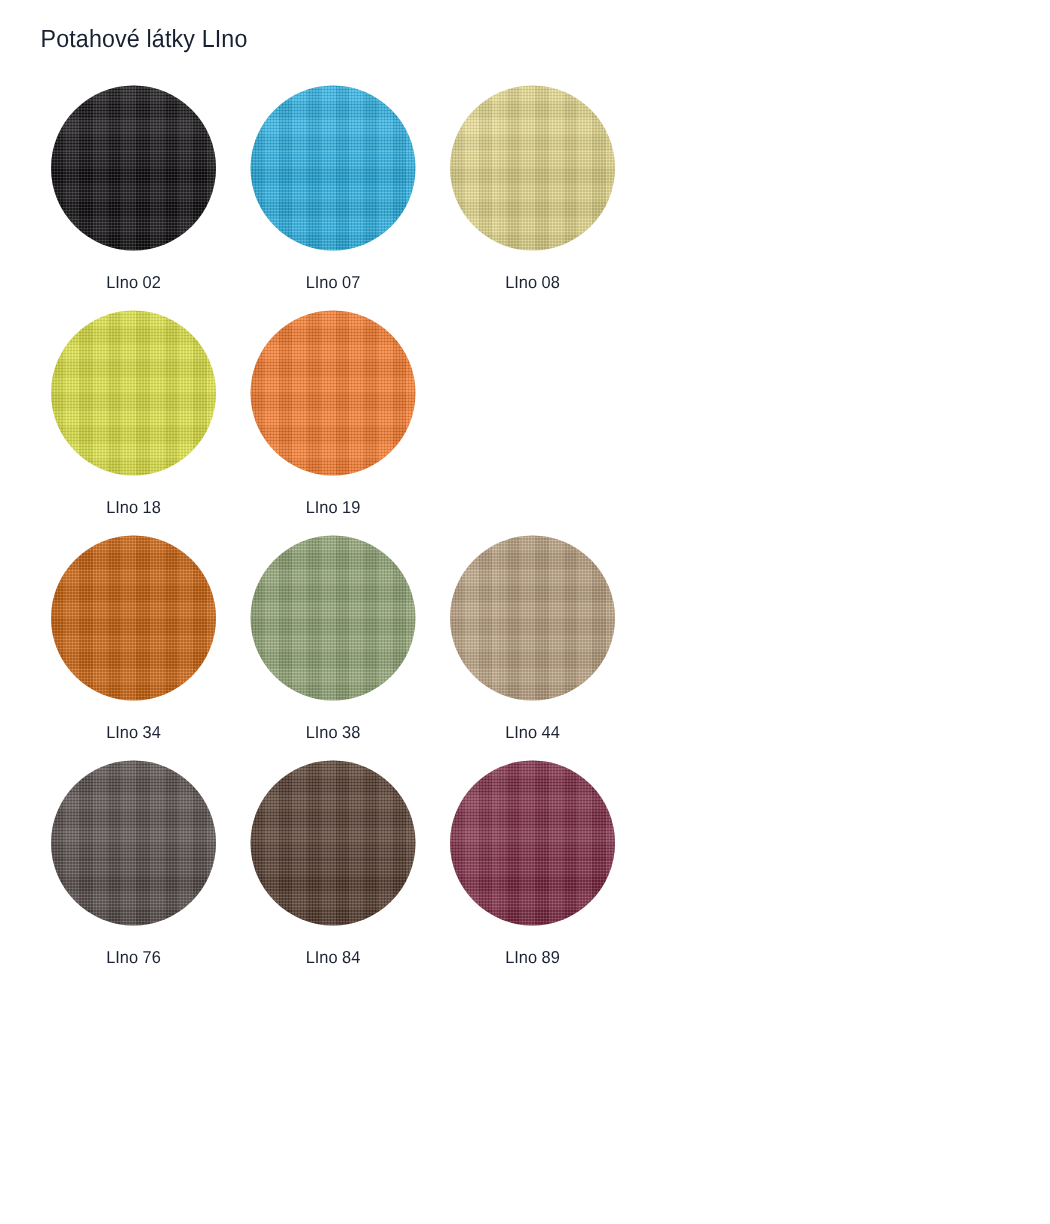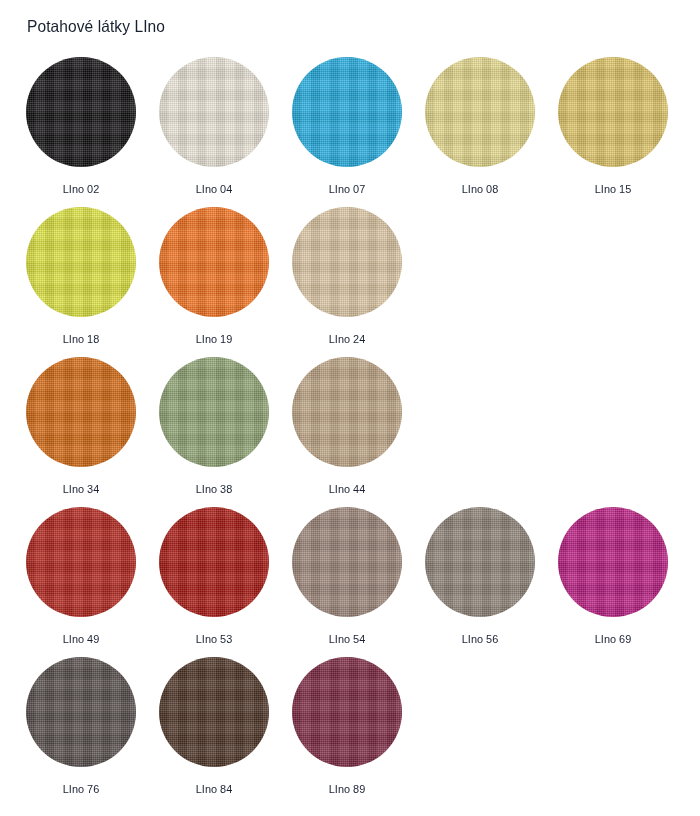--- a/index.html
+++ b/index.html
@@ -44,21 +44,21 @@
     position: absolute;
     left: 0;
     top: 50px;
     width: 700px;
   }
 
   .swatch-row {
     display: flex;
     flex-direction: row;
     height: 150px;
-    padding-left: 26px;
+    padding-left: 34px;
     box-sizing: border-box;
   }
 
   .swatch-cell {
     width: 133px;
     flex: 0 0 133px;
     display: flex;
     flex-direction: column;
     align-items: flex-start;
     position: relative;
@@ -129,84 +129,50 @@
 
   <div class="page-title">Potahové látky LIno</div>
 
   <div class="swatch-grid">
       <div class="swatch-row">
         <div class="swatch-cell">
           <div class="swatch-disc" style="background-color: rgb(16, 14, 16);"></div>
           <div class="swatch-label" style="color: rgb(26, 34, 52);">LIno 02</div>
         </div>
         <div class="swatch-cell">
-          <div class="swatch-disc" style="background-color: rgb(236, 230, 217);"></div>
-          <div class="swatch-label" style="color: rgb(26, 34, 52);">LIno 04</div>
-        </div>
-        <div class="swatch-cell">
           <div class="swatch-disc" style="background-color: rgb(33, 172, 224);"></div>
           <div class="swatch-label" style="color: rgb(26, 34, 52);">LIno 07</div>
         </div>
         <div class="swatch-cell">
           <div class="swatch-disc" style="background-color: rgb(229, 217, 139);"></div>
           <div class="swatch-label" style="color: rgb(26, 34, 52);">LIno 08</div>
-        </div>
-        <div class="swatch-cell">
-          <div class="swatch-disc" style="background-color: rgb(223, 196, 101);"></div>
-          <div class="swatch-label" style="color: rgb(26, 34, 52);">LIno 15</div>
         </div>
       </div>
       <div class="swatch-row">
         <div class="swatch-cell">
           <div class="swatch-disc" style="background-color: rgb(221, 227, 61);"></div>
           <div class="swatch-label" style="color: rgb(26, 34, 52);">LIno 18</div>
         </div>
         <div class="swatch-cell">
           <div class="swatch-disc" style="background-color: rgb(244, 113, 29);"></div>
           <div class="swatch-label" style="color: rgb(26, 34, 52);">LIno 19</div>
-        </div>
-        <div class="swatch-cell">
-          <div class="swatch-disc" style="background-color: rgb(220, 198, 162);"></div>
-          <div class="swatch-label" style="color: rgb(26, 34, 52);">LIno 24</div>
         </div>
       </div>
       <div class="swatch-row">
         <div class="swatch-cell">
           <div class="swatch-disc" style="background-color: rgb(212, 104, 16);"></div>
           <div class="swatch-label" style="color: rgb(26, 34, 52);">LIno 34</div>
         </div>
         <div class="swatch-cell">
           <div class="swatch-disc" style="background-color: rgb(142, 163, 114);"></div>
           <div class="swatch-label" style="color: rgb(26, 34, 52);">LIno 38</div>
         </div>
         <div class="swatch-cell">
           <div class="swatch-disc" style="background-color: rgb(191, 165, 133);"></div>
           <div class="swatch-label" style="color: rgb(26, 34, 52);">LIno 44</div>
-        </div>
-      </div>
-      <div class="swatch-row">
-        <div class="swatch-cell">
-          <div class="swatch-disc" style="background-color: rgb(176, 33, 24);"></div>
-          <div class="swatch-label" style="color: rgb(26, 34, 52);">LIno 49</div>
-        </div>
-        <div class="swatch-cell">
-          <div class="swatch-disc" style="background-color: rgb(168, 21, 15);"></div>
-          <div class="swatch-label" style="color: rgb(26, 34, 52);">LIno 53</div>
-        </div>
-        <div class="swatch-cell">
-          <div class="swatch-disc" style="background-color: rgb(156, 132, 119);"></div>
-          <div class="swatch-label" style="color: rgb(26, 34, 52);">LIno 54</div>
-        </div>
-        <div class="swatch-cell">
-          <div class="swatch-disc" style="background-color: rgb(141, 129, 118);"></div>
-          <div class="swatch-label" style="color: rgb(26, 34, 52);">LIno 56</div>
-        </div>
-        <div class="swatch-cell">
-          <div class="swatch-disc" style="background-color: rgb(185, 26, 128);"></div>
-          <div class="swatch-label" style="color: rgb(26, 34, 52);">LIno 69</div>
         </div>
       </div>
       <div class="swatch-row">
         <div class="swatch-cell">
           <div class="swatch-disc" style="background-color: rgb(84, 75, 73);"></div>
           <div class="swatch-label" style="color: rgb(26, 34, 52);">LIno 76</div>
         </div>
         <div class="swatch-cell">
           <div class="swatch-disc" style="background-color: rgb(76, 50, 36);"></div>
           <div class="swatch-label" style="color: rgb(26, 34, 52);">LIno 84</div>

